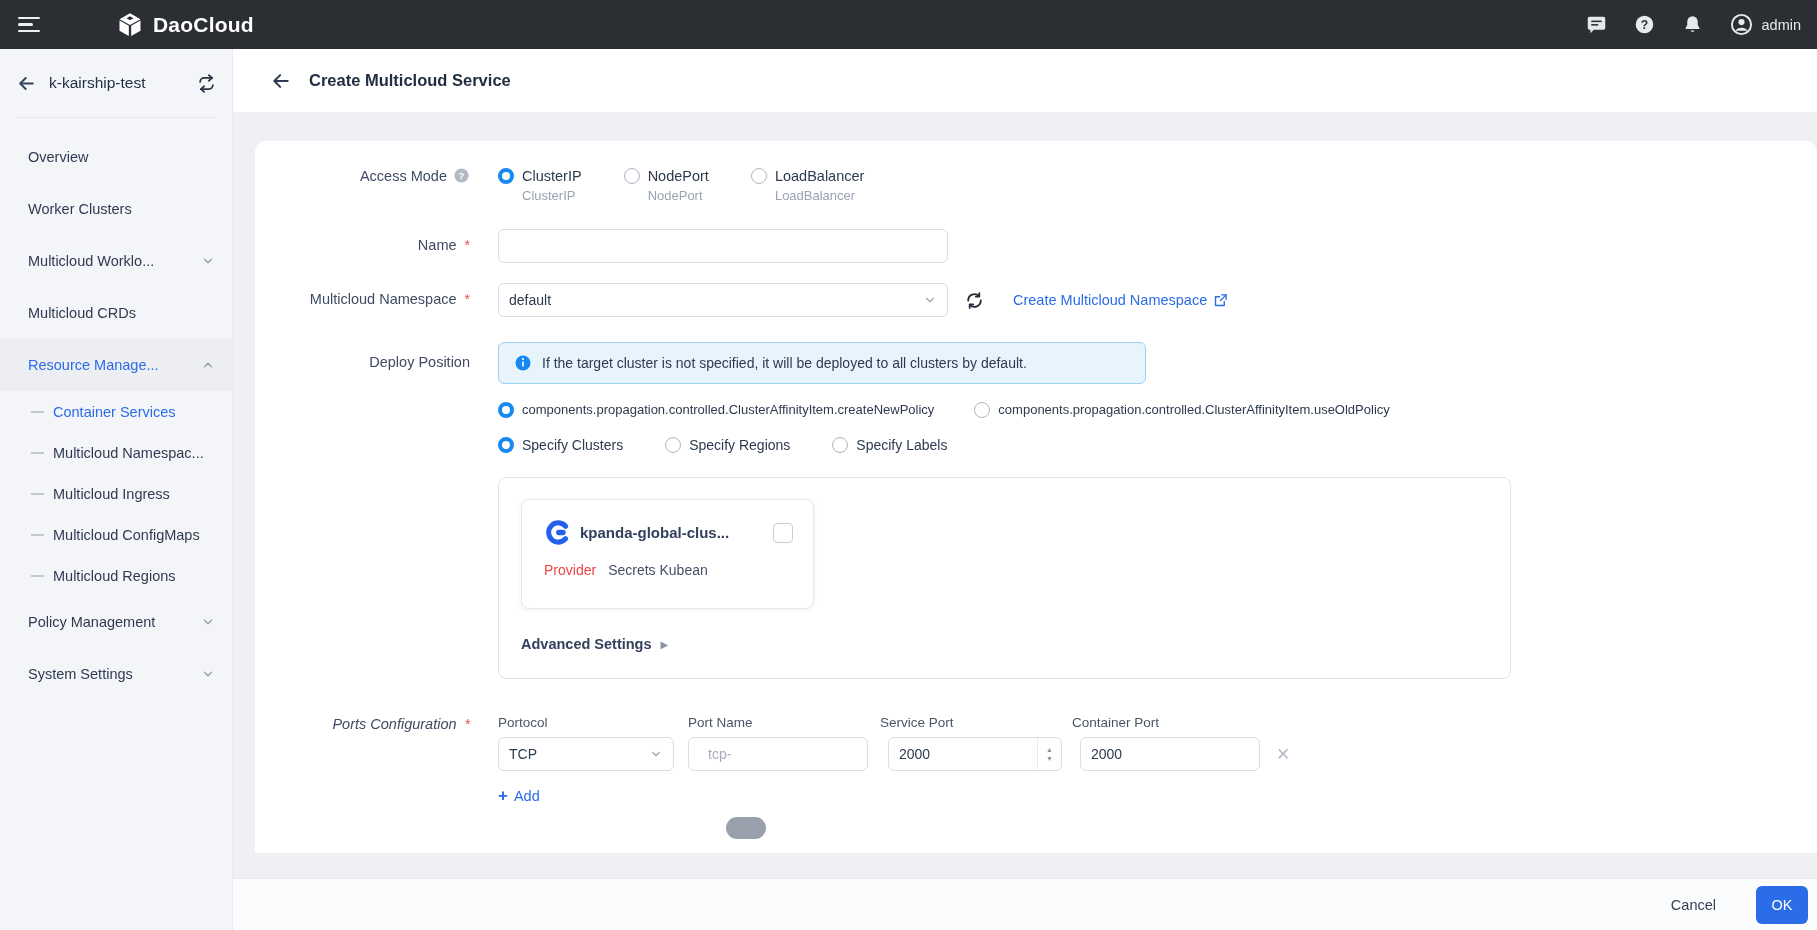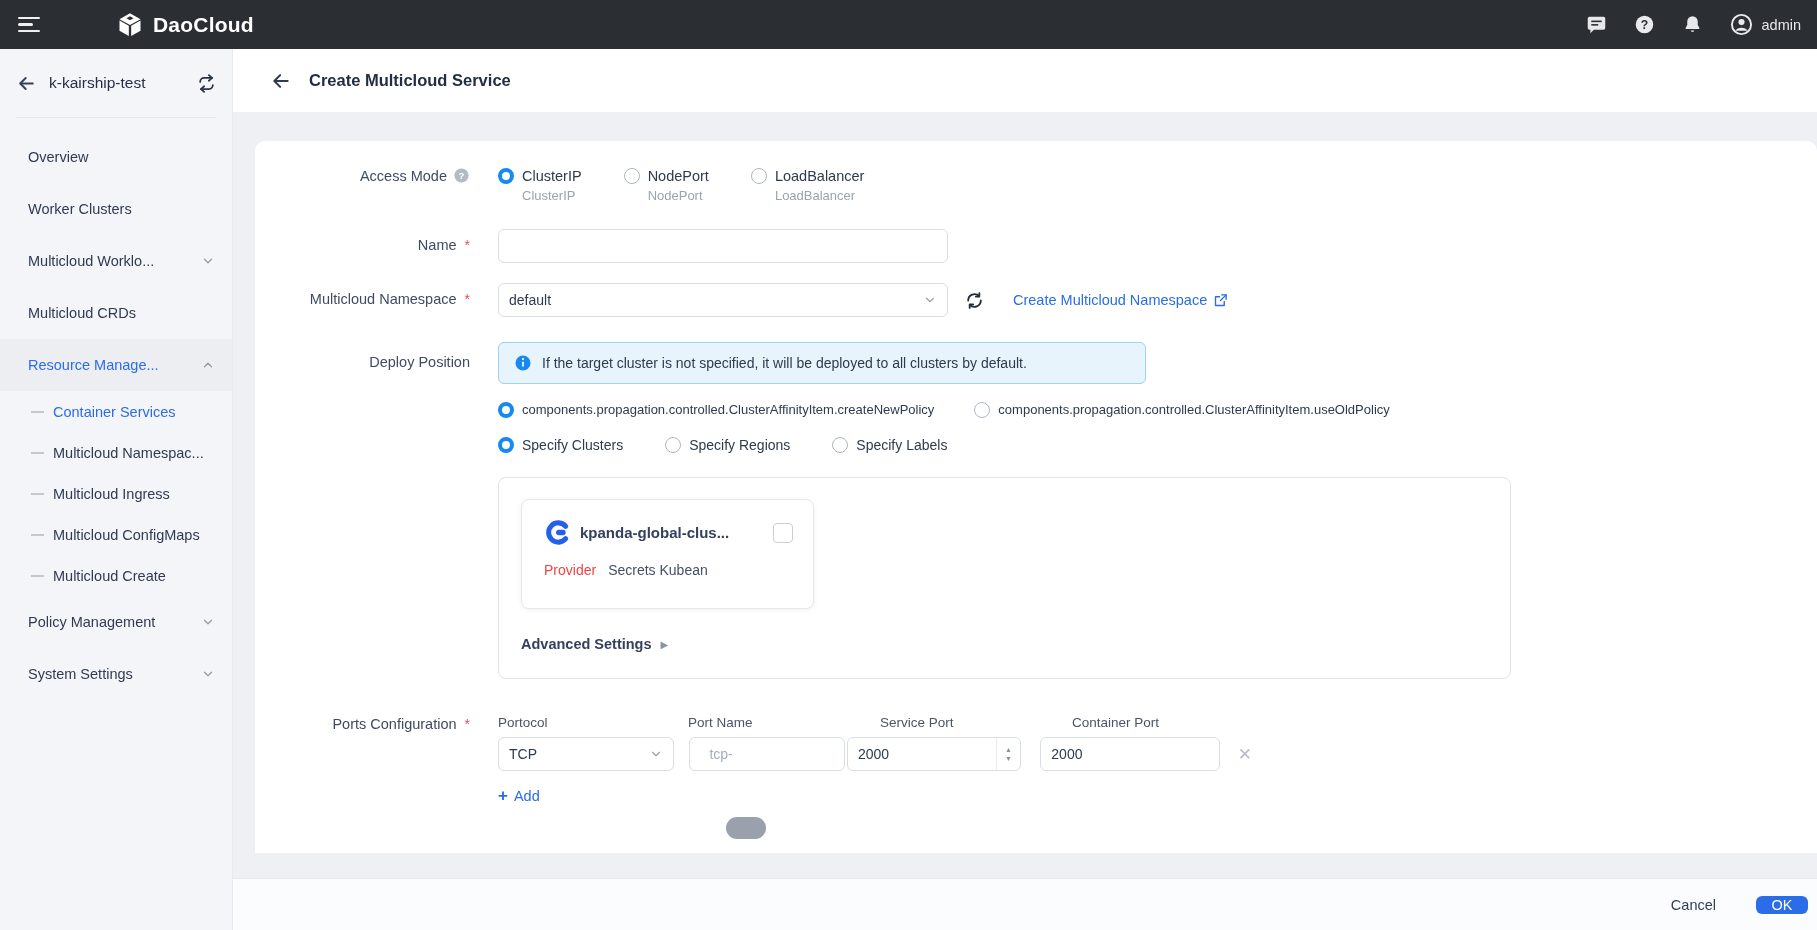--- a/index.html
+++ b/index.html
@@ -117,39 +117,39 @@
 
   
   .row-ports { margin-top:36px; }
   .ports-headers { display:flex; font-size:13.5px; color:#4a5568; }
   .ph-protocol { width:190px; }
   .ph-portname { width:192px; }
   .ph-service { width:192px; }
   .ph-container { width:180px; }
   .ports-inputs { display:flex; align-items:center; margin-top:7px;justify-content:space-between; }
   .sel-protocol { width:176px; margin-right:14px; }
-  .in-portname { width:156px; margin-right:0;padding-left:19px; }
+  .in-portname { width:180px; margin-right:20px;padding-left:19px; }
   .spin-wrap { position:relative; width:174px; margin-right:18px; }
   .spin-wrap .ti { width:174px; padding-right:30px; }
   .spinner { position:absolute; right:1px; top:1px; bottom:1px; width:24px; border-left:1px solid #e9ebef;
     display:flex; flex-direction:column; align-items:center; justify-content:center; gap:2px; cursor:pointer; }
   .spinner span { font-size:7px; line-height:7px; color:#8a919c; }
   .in-container { width:180px; margin-right:16px; }
   .remove-x { font-size:17px; color:#b6bcc6; cursor:pointer; line-height:1; }
   .add-line { margin-top:16px; display:flex; align-items:center; gap:6px; color:#2b6ce8; cursor:pointer; }
   .add-plus { font-size:17px; font-weight:bold; line-height:1; }
   .add-label { font-size:14.5px; }
   .cutoff-toggle { margin-top:13px; margin-left:228px; width:40px; height:22px; border-radius:11px; background:#9aa1ac; cursor:pointer; }
 
   
   .footer { position:absolute; left:0; right:0; bottom:0; height:52px; background:#fbfcfe;
     border-top:1px solid #e7e9ee; display:flex; align-items:center; justify-content:flex-end;
     gap:30px; padding-right:9px; z-index:10; }
   .btn-cancel { font-size:14.5px; color:#333f52; cursor:pointer; padding:6px 10px; }
-  .btn-ok { min-width:52px; height:18px; padding:0 14px; background:#2b6ce8; border-radius:6px;
+  .btn-ok { min-width:52px; height:38px; padding:0 14px; background:#2b6ce8; border-radius:6px;
     color:#fff; font-size:14.5px; display:flex; align-items:center; justify-content:center; cursor:pointer; }
 </style>
 </head>
 <body>
 
 <div class="topbar">
   <div class="hamburger">
       <i></i>
       <i></i>
       <i></i>
@@ -254,21 +254,21 @@
     <div class="nav-sub">
       <span class="dash"></span>
       <span>Multicloud Ingress</span>
     </div>
     <div class="nav-sub">
       <span class="dash"></span>
       <span>Multicloud ConfigMaps</span>
     </div>
     <div class="nav-sub">
       <span class="dash"></span>
-      <span>Multicloud Create</span>
+      <span>Multicloud Regions</span>
     </div>
     <div class="nav-item">
       <span>Policy Management</span>
       <span class="chev">
         <svg width="14" height="14" viewBox="0 0 24 24" fill="none" stroke="currentColor" stroke-width="2.2" stroke-linecap="round" stroke-linejoin="round">
             <path d="M6 9l6 6 6-6"></path>
           </svg>
       </span>
     </div>
     <div class="nav-item">
@@ -437,21 +437,21 @@
             </div>
             <div class="advanced">
               <span class="advanced-label">Advanced Settings</span>
               <span class="advanced-chev">▶</span>
             </div>
           </div>
         </div>
       </div>
 
       <div class="form-row row-ports">
-        <div class="flabel" style="align-items:flex-start; padding-top:1px;">
+        <div class="flabel" style="align-items:flex-start; padding-top:1px;font-style:italic;">
           <span>Ports Configuration</span>
             <span class="req">*</span>
         </div>
         <div class="fcontrol">
           <div class="ports-headers">
             <span class="ph-protocol">Portocol</span>
             <span class="ph-portname">Port Name</span>
             <span class="ph-service">Service Port</span>
             <span class="ph-container">Container Port</span>
           </div>

